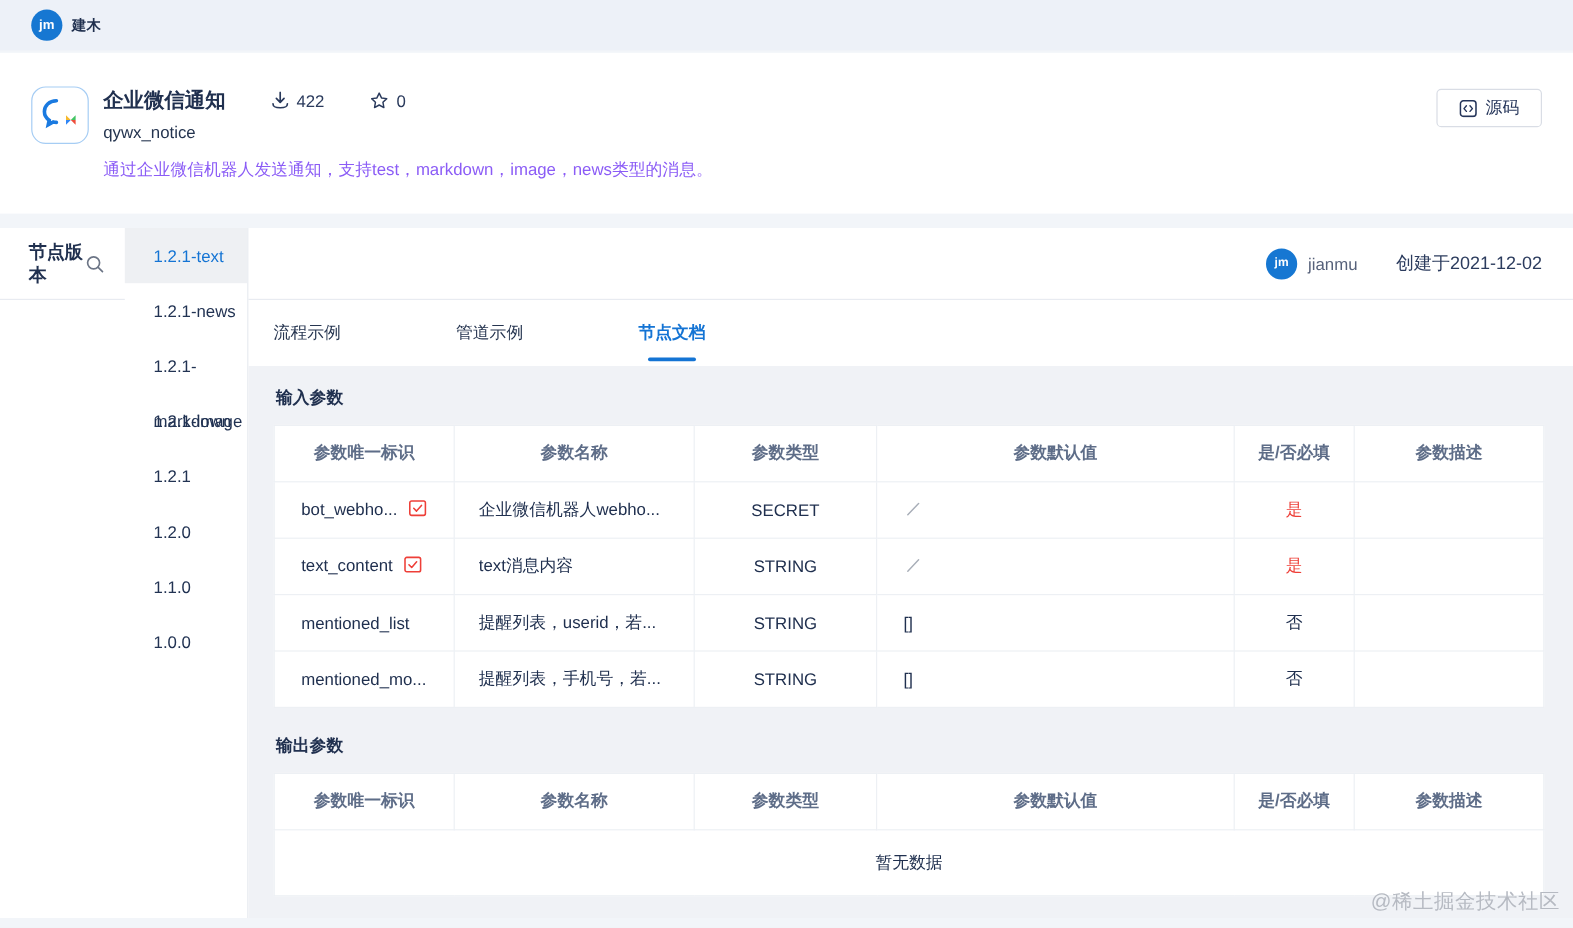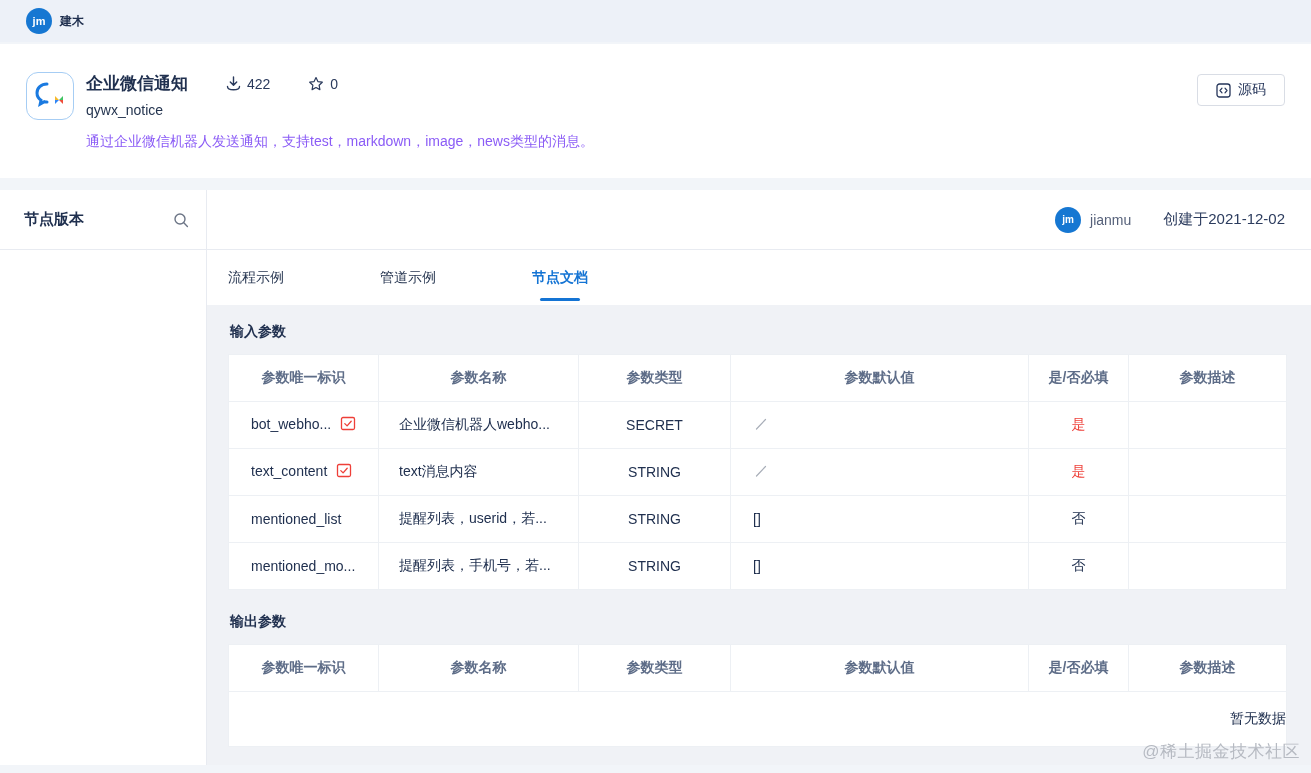--- a/index.html
+++ b/index.html
@@ -31,21 +31,21 @@
   .node-title{font-size:17px;font-weight:bold;}
   .stat{display:flex;align-items:center;margin-left:38px;font-size:14px;color:#2a3a5c;justify-content:space-between;}
   .stat .s-ico{margin-right:6px;display:flex;}
   .subtitle{font-size:14px;margin-top:7px;color:#24344f;}
   .descr{font-size:14px;margin-top:15px;color:#8b5cf6;}
   .src-btn{align-self:flex-start;margin-top:2px;height:32px;padding:0 18px;background:#fff;
     border:1px solid #d9dde5;border-radius:4px;display:flex;align-items:center;gap:7px;
     font-size:14px;color:#25355a;cursor:pointer;flex-shrink:0;}
   
   .panel{position:absolute;left:0;top:190px;width:1311px;height:575px;background:#fff;display:flex;}
-  .sidebar{width:207px;border-right:1px solid var(--border);flex-shrink:0;display:flex;flex-direction:column;}
+  .sidebar{width:207px;border-right:1px solid var(--border);flex-shrink:0;display:flex;flex-direction:row;justify-content:center;}
   .side-head{height:60px;border-bottom:1px solid var(--border);display:flex;align-items:center;
     padding:0 16px 0 24px;}
   .side-title{font-size:15px;font-weight:bold;flex:1;}
   .side-search{display:flex;cursor:pointer;}
   .ver-item{height:46px;line-height:46px;padding-left:24px;font-size:14px;color:#223353;cursor:pointer;}
   .ver-item.active{background:#eef0f3;color:#1474d4;}
   .content{flex:1;display:flex;flex-direction:column;min-width:0;}
   .content-head{height:60px;border-bottom:1px solid var(--border);display:flex;align-items:center;
     justify-content:flex-end;padding-right:26px;}
   .avatar{width:26px;height:26px;border-radius:50%;background:var(--accent);color:#fff;
@@ -68,21 +68,21 @@
   th{color:var(--muted);font-weight:bold;text-align:center;}
   td{color:var(--navy);}
   .c-id{padding-left:22px;text-align:left;}
   .c-name{padding-left:20px;text-align:left;}
   .c-type{text-align:center;}
   .c-def{padding-left:22px;text-align:left;}
   .c-req{text-align:center;}
   .c-req.red{color:var(--red);}
   .req-icon{display:inline-block;vertical-align:-3px;margin-left:9px;}
   .slash-icon{display:inline-block;vertical-align:middle;}
-  .empty-cell{text-align:right;height:55px;}
+  .empty-cell{text-align:center;height:55px;}
   
   .watermark{position:absolute;right:11px;bottom:10px;font-size:17px;color:#b6bac2;
     letter-spacing:.5px;pointer-events:none;}
 </style>
 </head>
 <body>
 
 <div class="topbar">
   <div class="logo-circle">jm</div>
   <div class="brand">建木</div>
@@ -140,20 +140,30 @@
   <div class="sidebar">
     <div class="side-head">
       <span class="side-title">节点版本</span>
       <span class="side-search">
         <svg width="18" height="18" viewBox="0 0 18 18">
           <circle cx="8" cy="8" r="5" fill="none" stroke="#6c7586" stroke-width="1.4"></circle>
           <line x1="11.8" y1="11.8" x2="15.4" y2="15.4" stroke="#6c7586" stroke-width="1.4" stroke-linecap="round"></line>
         </svg>
       </span>
     </div>
+    <div class="ver-list">
+      <div class="ver-item active">1.2.1-text</div>
+      <div class="ver-item">1.2.1-news</div>
+      <div class="ver-item">1.2.1-markdown</div>
+      <div class="ver-item">1.2.1-image</div>
+      <div class="ver-item">1.2.1</div>
+      <div class="ver-item">1.2.0</div>
+      <div class="ver-item">1.1.0</div>
+      <div class="ver-item">1.0.0</div>
+    </div>
   </div>
 
   <div class="content">
     <div class="content-head">
       <span class="avatar">jm</span>
       <span class="author">jianmu</span>
       <span class="created">创建于2021-12-02</span>
     </div>
 
     <div class="tabs">

